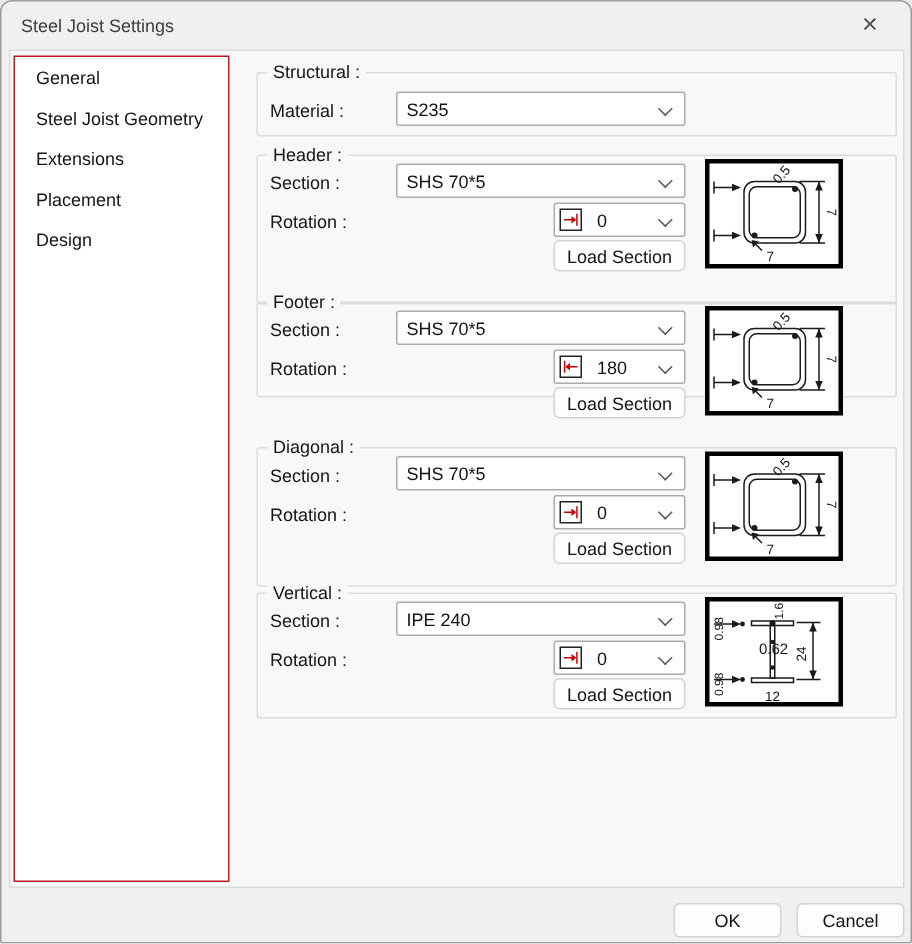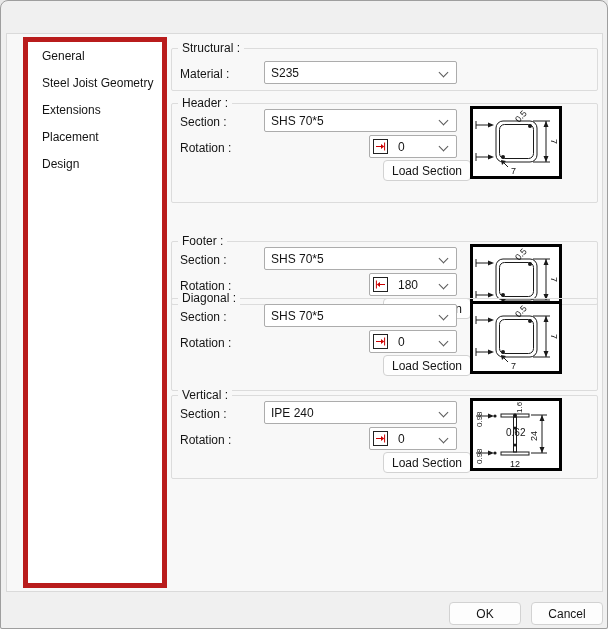--- a/index.html
+++ b/index.html
@@ -20,23 +20,22 @@
     display:flex; align-items:center; justify-content:center;
     color:#4a4a4a; font-size:18px; cursor:default;
   }
   .content-panel {
     position:absolute; left:5px; top:32px; width:597px; height:559px;
     background:#f8f8f8; border:1px solid #dadada; box-sizing:border-box;
   }
   
   .sidebar {
     position:absolute; left:8px; top:36px; width:144px; height:551px;
-    background:#ffffff; border:5px solid #b91c1c; box-sizing:border-box;
+    background:#ffffff; border:1px solid #b91c1c; box-sizing:border-box;
     padding-top:3px;
-    margin-left:14px;
   }
   .side-item {
     height:22px; line-height:22px; margin:0 1px 5px 1px; padding-left:13px;
     font-size:12px; color:#141414; box-sizing:border-box;
   }
   .side-item.selected {
     background:linear-gradient(180deg,#f9dcab 0%,#f5c987 45%,#efae5d 55%,#f2b96f 100%);
     border:1px solid #d89a3e; border-radius:1px; line-height:20px;
   }
   
@@ -61,21 +60,21 @@
     transform:rotate(45deg);
   }
   .rot-combo { padding-left:3px; }
   .rot-icon {
     width:15px; height:15px; border:1px solid #222; background:#fff;
     box-sizing:border-box; display:flex; align-items:center; justify-content:center;
     flex:0 0 auto;
   }
   .rot-value { margin-left:10px; }
   .load-btn {
-    position:absolute; left:211px; width:88px; height:21px;
+    position:absolute; left:197px; width:88px; height:21px;
     background:#fefefe; border:1px solid #d2d2d2; border-radius:4px;
     font-size:12px; color:#141414; box-sizing:border-box;
     display:flex; align-items:center; justify-content:center;
   }
   .preview {
     position:absolute; left:298px; top:2px; width:92px; height:73px;
     background:#fff; border:3px solid #000; box-sizing:border-box; overflow:hidden;
   }
   .preview svg { display:block; }
   
@@ -83,39 +82,43 @@
     position:absolute; top:601px; width:72px; height:23px;
     background:#fdfdfd; border:1px solid #d2d2d2; border-radius:4px;
     font-size:12px; color:#141414; box-sizing:border-box;
     display:flex; align-items:center; justify-content:center;
   }
   #ok-btn { left:448px; }
   #cancel-btn { left:530px; }
   
   #group-structural { top:47px; height:43px; }
   #group-header     { top:102px; height:100px;text-align:center; }
-  #group-footer     { top:200px; height:64px;margin-top:40px; }
+  #group-footer     { top:200px; height:64px; }
   #group-diagonal   { top:297px; height:93px; }
   #group-vertical   { top:394px; height:84px; }
   .lbl-section { top:11px; }
   .combo-section { left:92px; top:5px; width:193px; }
   .lbl-rotation { top:37px; }
   .combo-rotation { left:197px; top:31px; width:88px; }
   .load-btn { top:56px; }
   #group-structural .lbl-material { top:18px; }
   #group-structural .combo-material { left:92px; top:12px; width:193px; }
   svg text { fill:#141414; font-family:"Liberation Sans", sans-serif; }
   svg .ln { stroke:#1a1a1a; fill:none; stroke-width:1; }
   svg .dot { fill:#1a1a1a; }
 </style>
 </head>
 <body>
 
 <div class="dialog">
 
+  <div class="titlebar">
+    <span class="title-text">Steel Joist Settings</span>
+    <span class="close-btn">×</span>
+  </div>
 
   <div class="content-panel"></div>
 
   <div class="sidebar">
     <div class="side-item">General</div>
     <div class="side-item">Steel Joist Geometry</div>
     <div class="side-item">Extensions</div>
     <div class="side-item">Placement</div>
     <div class="side-item">Design</div>
   </div>

